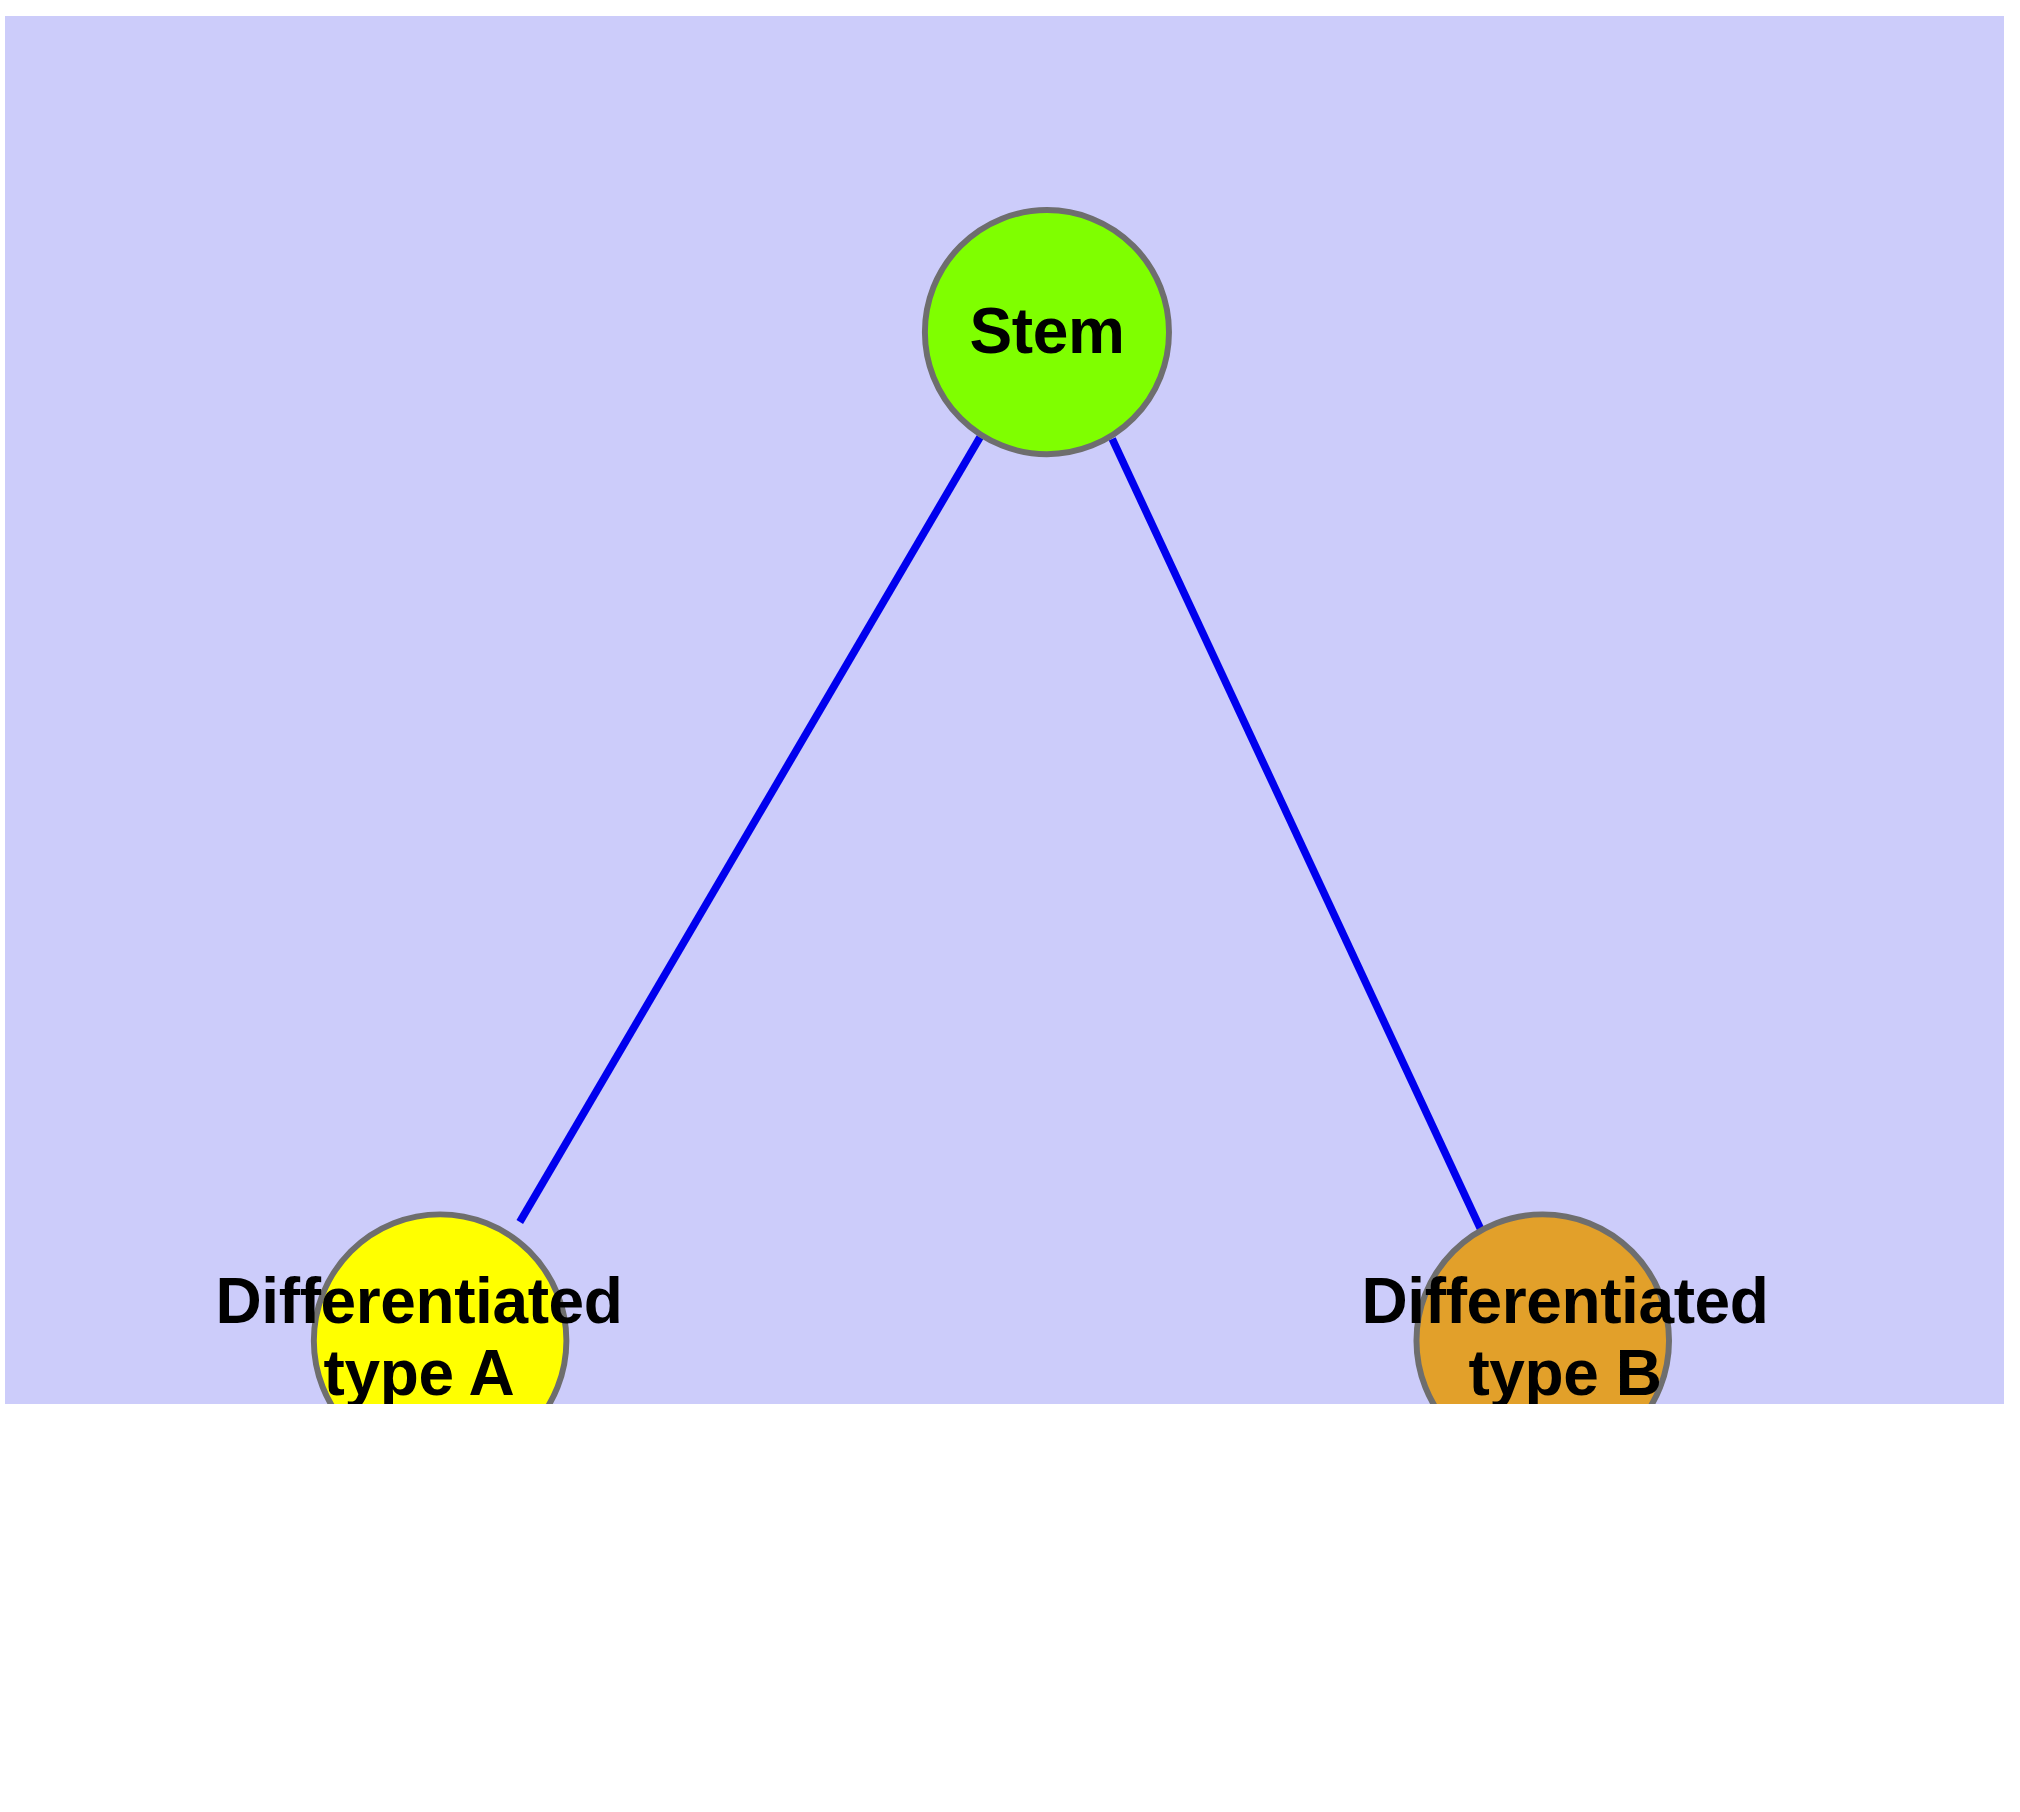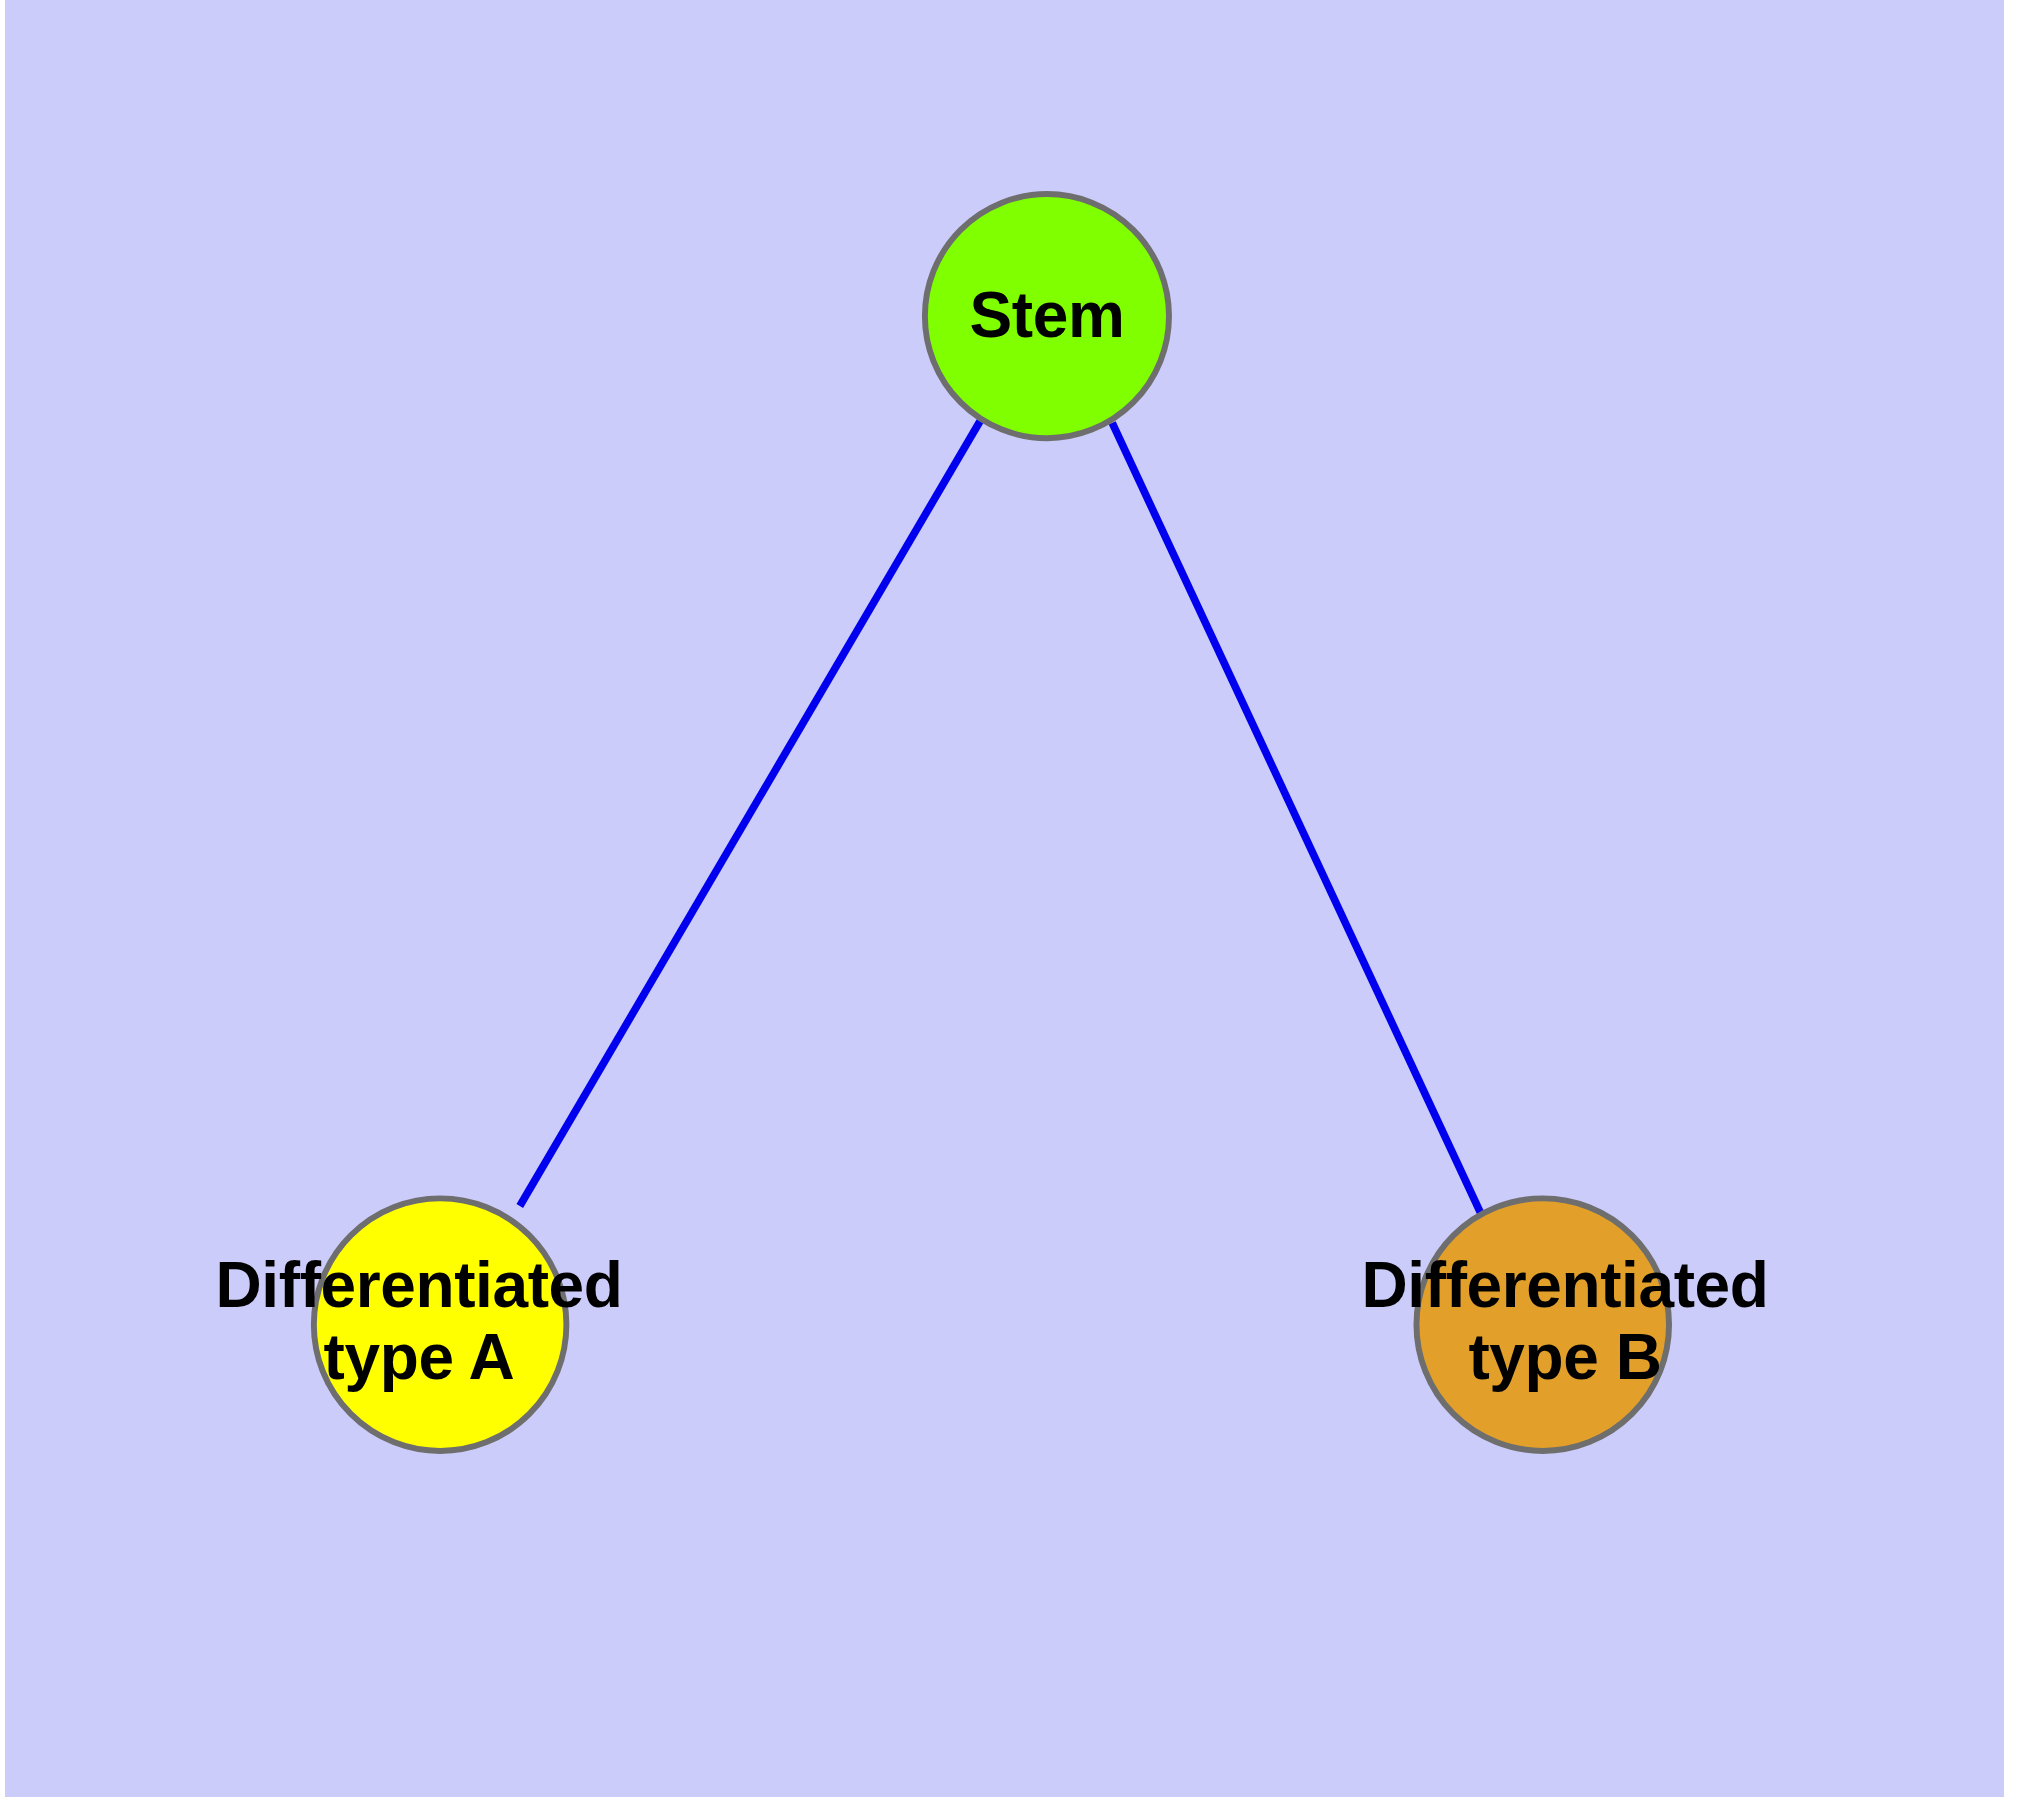--- a/index.html
+++ b/index.html
@@ -4,24 +4,25 @@
 <title>Cell Differentiation Graph</title>
 <style>
   html, body {
     margin: 0;
     padding: 0;
     background: #ffffff;
   }
   #canvas-root {
     position: relative;
     width: 2021px;
-    height: 1812px;
+    height: 1388px;
     background: #ffffff;
     overflow: hidden;
     font-family: "Liberation Sans", sans-serif;
+    margin-top: 16px;
   }
   #graph-plane {
     position: absolute;
     left: 5.1px;
     top: 0px;
     width: 1999px;
     height: 1797px;
     background: #ccccfa;
   }
   #graph-svg {

